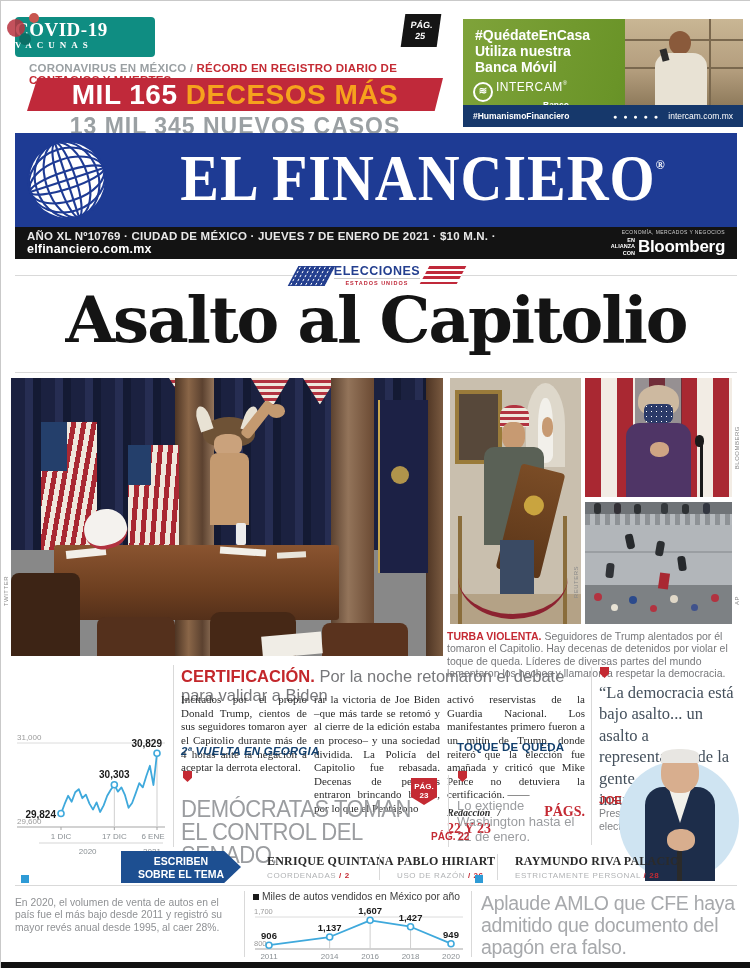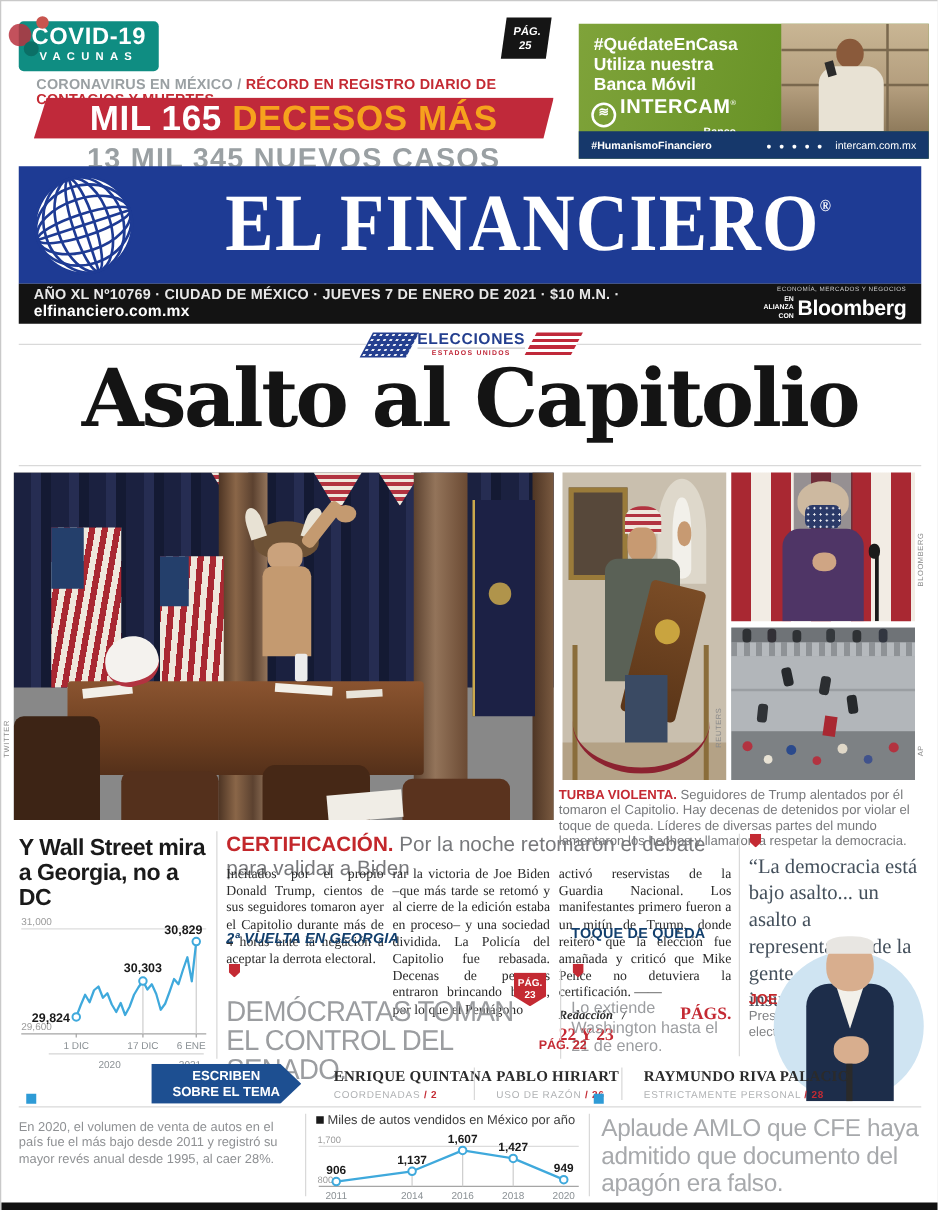--- a/index.html
+++ b/index.html
@@ -3,22 +3,22 @@
 <meta charset="utf-8">
 <title>El Financiero</title>
 <style>
   html,body{margin:0;padding:0;background:#e8e8e8;}
   .page{position:relative;width:750px;height:968px;margin:0 auto;background:#fff;
         border:1px solid #c9c9c9;overflow:hidden;font-family:"Liberation Sans",sans-serif;color:#222;}
   .abs{position:absolute;}
   .vrule{position:absolute;width:1px;background:#d9d9d9;}
   .hrule{position:absolute;height:1px;background:#d9d9d9;}
   
-  .covid-badge{left:14px;top:16px;width:112px;height:40px;background:#0f8d82;border-radius:4px;
-    color:#fff;text-align:center;padding-top:3px;box-sizing:border-box;overflow:visible;}
+  .covid-badge{left:14px;top:16px;width:140px;height:40px;background:#0f8d82;border-radius:4px;
+    color:#fff;padding-top:3px;box-sizing:border-box;overflow:visible;font-family:Liberation Serif, serif;}
   .covid-title{font-size:19px;font-weight:900;letter-spacing:.5px;line-height:1;}
   .covid-sub{font-size:9px;font-weight:700;letter-spacing:5px;margin-top:1px;}
   .blob{position:absolute;border-radius:50%;}
   .pag-black{left:402px;top:13px;width:36px;height:33px;background:#151515;transform:skewX(-8deg);
     color:#fff;font-size:9px;font-weight:800;text-align:center;line-height:1.2;padding-top:6px;box-sizing:border-box;}
   .kicker-line{left:28px;top:61px;width:425px;font-size:11.5px;font-weight:700;letter-spacing:.2px;}
   .kick-gray{color:#9aa0a3;} .kick-red{color:#c42a33;}
   .red-banner{left:26px;top:77px;width:416px;height:33px;background:#c0293a;
     clip-path:polygon(2.5% 0,100% 0,98% 100%,0 100%);text-align:center;line-height:33px;
     font-size:28px;font-weight:900;letter-spacing:.5px;}
@@ -32,21 +32,21 @@
   .ad-shelf{position:absolute;background:#7a684e;}
   .ad-person-head{position:absolute;left:44px;top:12px;width:22px;height:24px;border-radius:50%;background:#8a5a3b;}
   .ad-person-body{position:absolute;left:30px;top:34px;width:52px;height:52px;border-radius:14px 14px 0 0;background:#e8e2d4;}
   .ad-phone{position:absolute;left:36px;top:30px;width:7px;height:12px;background:#2b2b2b;transform:rotate(-15deg);}
   .ad-text{position:absolute;left:12px;top:8px;color:#fff;}
   .ad-l1{font-size:14px;font-weight:800;}
   .ad-l2{font-size:14px;font-weight:800;line-height:1.15;}
   .ad-logo-row{position:absolute;left:10px;top:58px;color:#fff;}
   .ad-logo-circ{display:inline-block;width:16px;height:16px;border:2px solid #fff;border-radius:50%;
     vertical-align:-3px;margin-right:3px;text-align:center;line-height:13px;font-size:10px;font-weight:700;}
-  .ad-brand{font-size:16px;font-weight:700;letter-spacing:.5px;text-align:center;}
+  .ad-brand{font-size:12px;font-weight:400;letter-spacing:.5px;text-align:center;}
   .ad-brand-sub{font-size:8.5px;font-weight:700;text-align:right;margin-top:-2px;margin-left:70px;}
   .ad-footer{position:absolute;left:0;bottom:0;width:100%;height:22px;background:#16386b;color:#fff;
     font-size:8.5px;display:flex;align-items:center;justify-content:space-between;padding:0 10px;box-sizing:border-box;}
   .ad-social{letter-spacing:2px;font-size:7px;}
   
   .masthead{left:14px;top:132px;width:722px;height:94px;background:#1e3b94;}
   .mast-title{position:absolute;left:108px;top:8px;width:600px;text-align:center;color:#fff;
     font-family:"Liberation Serif",serif;font-weight:700;font-size:58px;letter-spacing:1px;
     transform:scaleY(1.12);transform-origin:top;}
   .mast-reg{font-size:12px;vertical-align:28px;}
@@ -315,21 +315,20 @@
 
   <div class="credit" style="left:2px;top:575px;">TWITTER</div>
   <div class="credit" style="left:572px;top:565px;">REUTERS</div>
   <div class="credit" style="left:733px;top:425px;">BLOOMBERG</div>
   <div class="credit" style="left:733px;top:595px;">AP</div>
 
   <div class="abs caption">
     <span class="cap-lead">TURBA VIOLENTA.</span><span> Seguidores de Trump alentados por él tomaron el Capitolio. Hay decenas de detenidos por violar el toque de queda. Líderes de diversas partes del mundo lamentaron los hechos y llamaron a respetar la democracia.</span>
   </div>
 
-  <div class="abs ws-headline">Y Wall Street mira a Georgia, no a DC</div>
   <svg id="dow-svg" class="abs" style="left:14px;top:730px;" width="152" height="130" viewBox="0 0 152 130">
       <line x1="2" y1="12" x2="150" y2="12" stroke="#dcdcdc" stroke-width="1"></line>
       <line x1="2" y1="96" x2="150" y2="96" stroke="#a5a5a5" stroke-width="1"></line>
       <text x="2" y="9" font-size="8" fill="#9b9b9b">31,000</text>
       <text x="2" y="93" font-size="8" fill="#9b9b9b">29,600</text>
       <line x1="99.33333333333334" y1="53.82" x2="99.33333333333334" y2="96" stroke="#cfcfcf" stroke-width="1"></line>
       <line x1="142" y1="22.25999999999999" x2="142" y2="96" stroke="#cfcfcf" stroke-width="1"></line>
       <polyline points="46,82.56 49.55555555555556,73.2 53.111111111111114,64.8 56.666666666666664,70.8 60.22222222222222,61.199999999999996 63.77777777777778,58.199999999999996 67.33333333333333,67.2 70.88888888888889,63.6 74.44444444444444,72.6 78,78.6 81.55555555555556,71.4 85.11111111111111,81 88.66666666666666,74.4 92.22222222222223,64.8 95.77777777777777,58.800000000000004 99.33333333333334,53.82 102.88888888888889,60.6 106.44444444444444,56.4 110,64.2 113.55555555555556,76.8 117.11111111111111,72 120.66666666666667,62.4 124.22222222222223,52.199999999999996 127.77777777777777,56.4 131.33333333333331,45.00000000000001 134.88888888888889,34.800000000000004 138.44444444444446,54 142,22.25999999999999" fill="none" stroke="#3fa9dc" stroke-width="1.8" stroke-linejoin="round"></polyline>
       <circle cx="46" cy="82.56" r="3" fill="#fff" stroke="#3fa9dc" stroke-width="1.6"></circle>
       <text x="41" y="86.56" text-anchor="end" font-size="10" font-weight="bold" fill="#1a1a1a">29,824</text>

